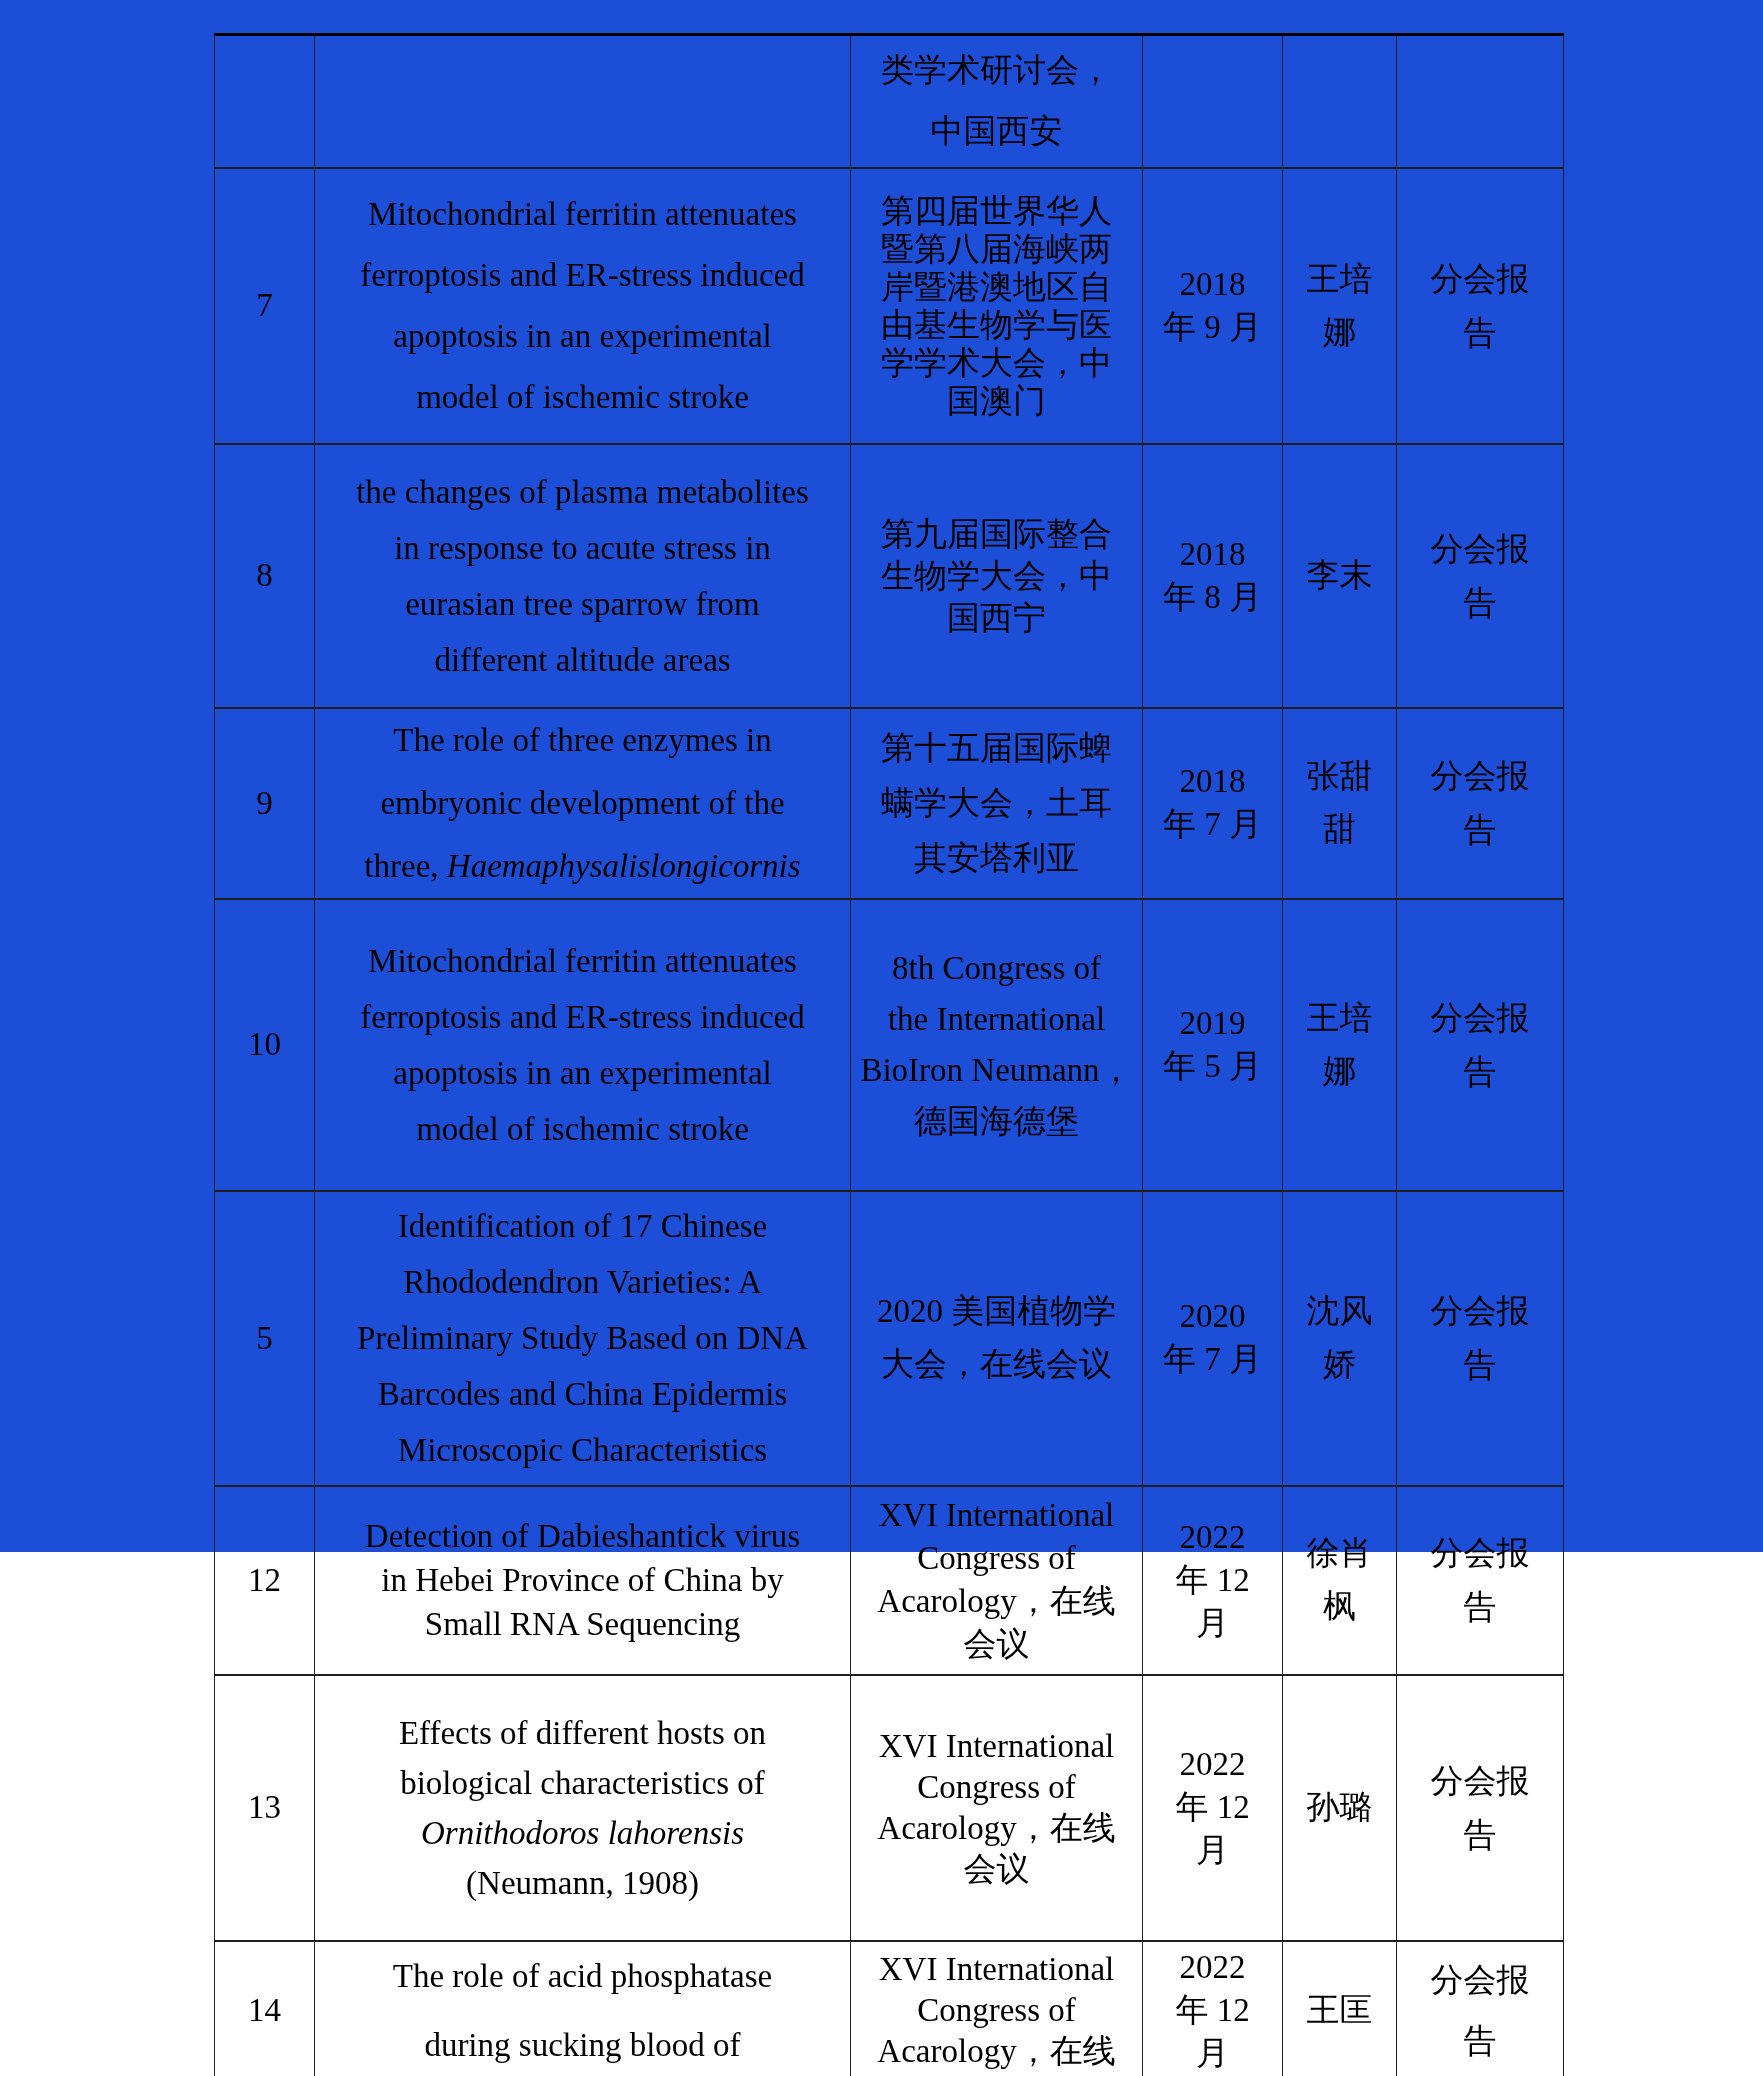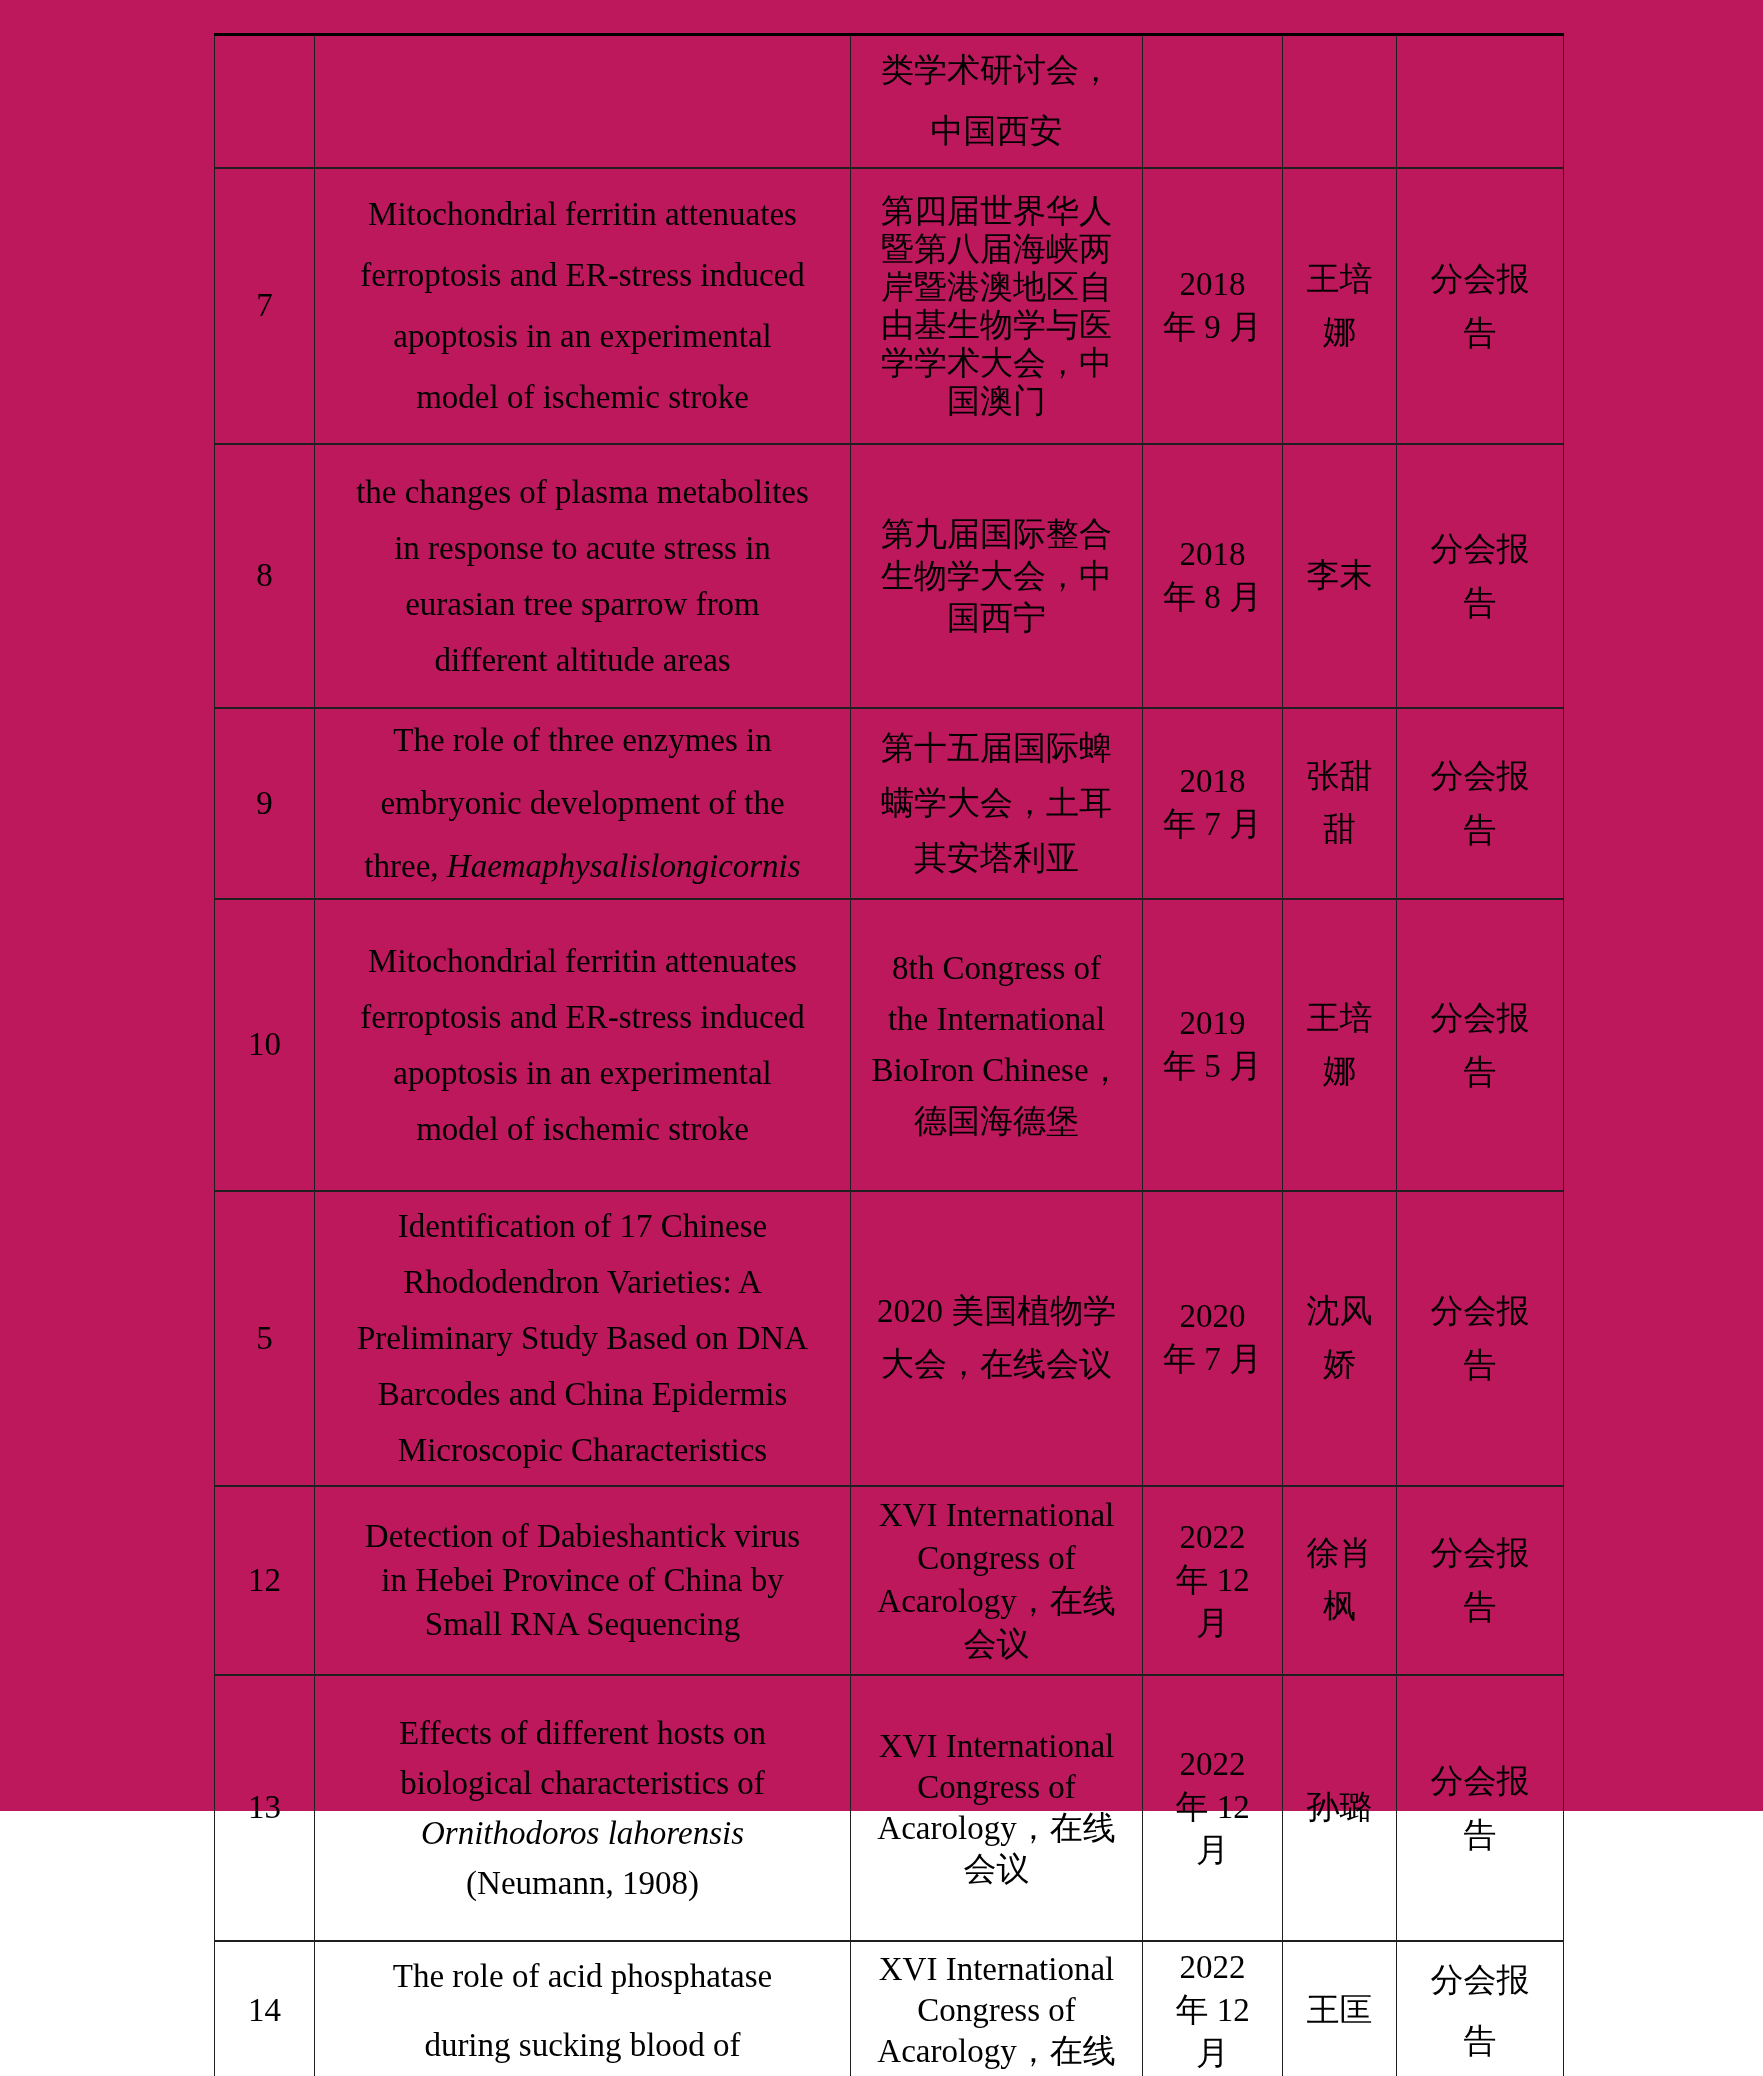--- a/index.html
+++ b/index.html
@@ -2,21 +2,21 @@
 <html style="font-size:9px"><head>
 <meta charset="utf-8">
 <style>
   html, body { margin: 0; padding: 0; background: #ffffff; }
   body {
     width: 1764px; height: 2077px;
     position: relative; overflow: hidden;
     font-family: "Liberation Serif", "DejaVu Serif", serif;
     color: #000000;
   }
-  .page { position: absolute; left: 0; top: 0; width: 1764px; height: 1811px; background: #be185d; }
+  .page { position: absolute; left: 0; top: 0; width: 1764px; height: 1552px; background: #1d4ed8; }
 
   table.doc-table {
     position: absolute; left: 214px; top: 33px;
     width: 1348px;
     border-collapse: collapse; table-layout: fixed;
     font-size: 33px; line-height: 53px;
   }
   td {
     border: 1.7px solid #1f1f1f;
     border-top-width: 2.2px; border-bottom-width: 2.2px;
@@ -141,21 +141,21 @@
         <tr class="r4">
           <td class="cell-num">10</td>
           <td class="cell-title">
             <div class="tline"><span>Mitochondrial ferritin attenuates</span></div>
             <div class="tline"><span>ferroptosis and ER-stress induced</span></div>
             <div class="tline"><span>apoptosis in an experimental</span></div>
             <div class="tline"><span>model of ischemic stroke</span></div>
           </td>
           <td class="cell-conf pre">8th Congress of
 the International
-BioIron Chinese，
+BioIron Neumann，
 德国海德堡</td>
           <td class="cell-date pre">2019
 年 5 月</td>
           <td class="cell-name pre">王培
 娜</td>
           <td class="cell-type pre">分会报
 告</td>
         </tr>
         <tr class="r5">
           <td class="cell-num">5</td>

